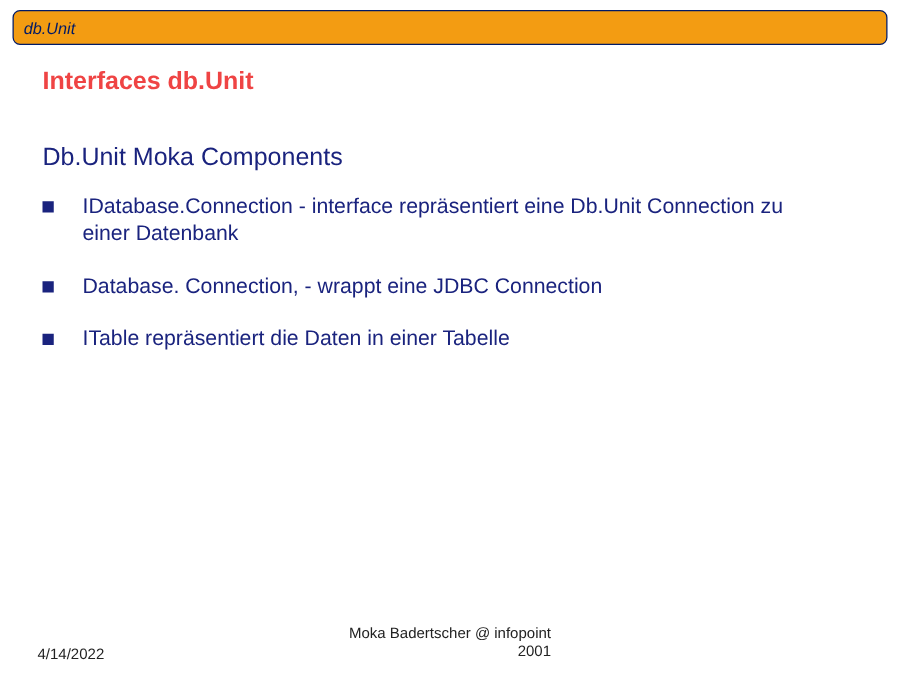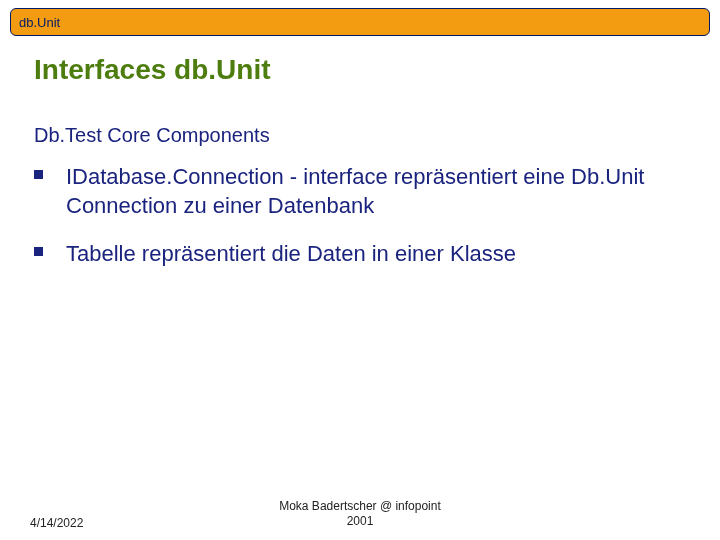--- a/index.html
+++ b/index.html
@@ -18,42 +18,43 @@
     border: 1px solid #001a66;
     border-radius: 6px;
     height: 28px;
     display: flex;
     align-items: center;
     padding: 0 8px;
   }
   .header-bar span {
     color: #001a66;
     font-size: 13px;
+    font-style: italic;
   }
   .slide-title {
     margin: 18px 0 0 34px;
-    font-size: 28px;
+    font-size: 20px;
     font-weight: bold;
-    color: #4d7c0f;
+    color: #ef4444;
   }
   .section-heading {
     margin: 38px 0 0 34px;
     font-size: 20px;
     color: #1a237e;
     font-weight: normal;
   }
   ul.bullets {
     list-style: none;
     margin: 16px 60px 0 34px;
   }
   ul.bullets li {
     position: relative;
     padding-left: 32px;
     margin-bottom: 20px;
-    font-size: 22px;
+    font-size: 17px;
     line-height: 1.3;
     color: #1a237e;
   }
   ul.bullets li::before {
     content: "";
     position: absolute;
     left: 0;
     top: 7px;
     width: 9px;
     height: 9px;
@@ -71,42 +72,45 @@
     justify-content: space-between;
     align-items: flex-end;
     padding: 0 18px 0 30px;
     font-size: 12px;
     color: #222;
   }
   .footer-center {
     position: absolute;
     left: 50%;
     transform: translateX(-50%);
-    text-align: center;
+    text-align: right;
     line-height: 1.3;
     bottom: 0;
   }
 </style>
 </head>
 <body>
 
 <div class="header-bar">
   <span>db.Unit</span>
 </div>
 
 <h1 class="slide-title">Interfaces db.Unit</h1>
 
-<h2 class="section-heading">Db.Test Core Components</h2>
+<h2 class="section-heading">Db.Unit Moka Components</h2>
 
 <ul class="bullets">
   <li>
     <span class="term">IDatabase.Connection</span><span> - interface repräsentiert eine Db.Unit Connection zu einer Datenbank</span>
   </li>
   <li>
-    <span class="term">Tabelle</span><span> repräsentiert die Daten in einer Klasse</span>
+    <span class="term">Database. Connection,</span><span> - wrappt eine JDBC Connection</span>
+  </li>
+  <li>
+    <span class="term">ITable</span><span> repräsentiert die Daten in einer Tabelle</span>
   </li>
 </ul>
 
 <div class="footer">
   <span>4/14/2022</span>
   <div class="footer-center">
     <span>Moka Badertscher @ infopoint</span><br>
     <span>2001</span>
   </div>
   <span></span>

